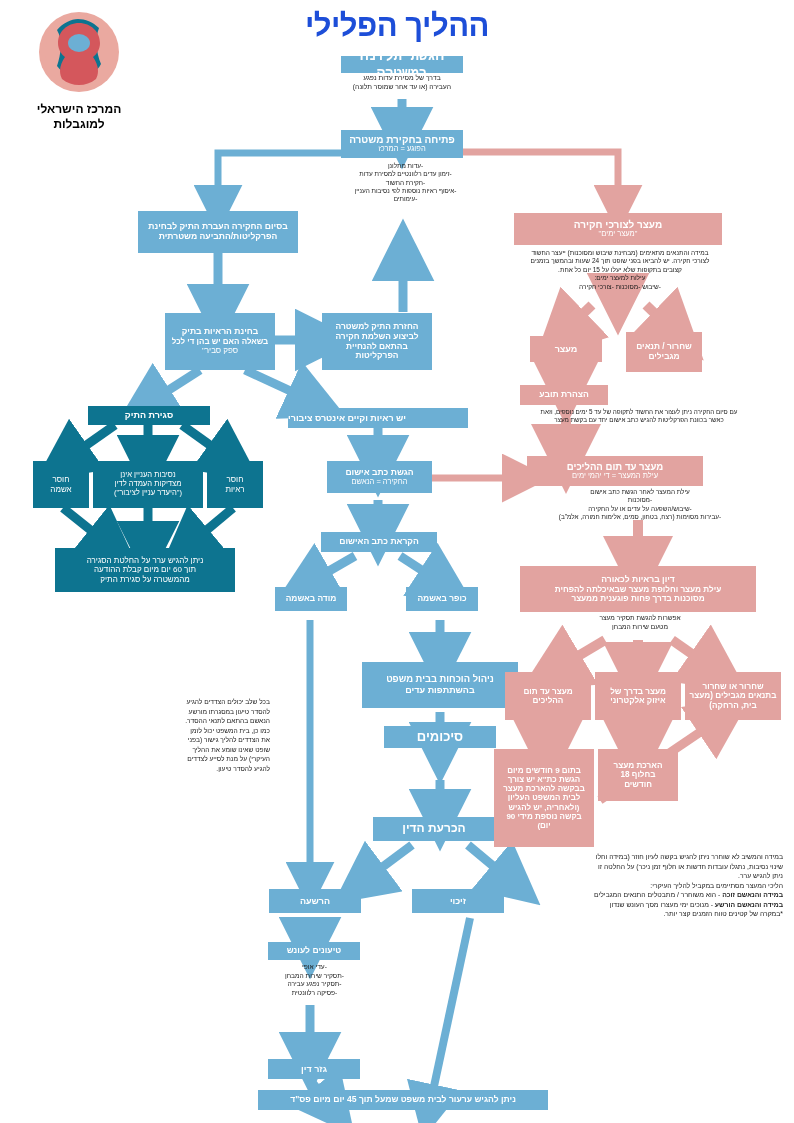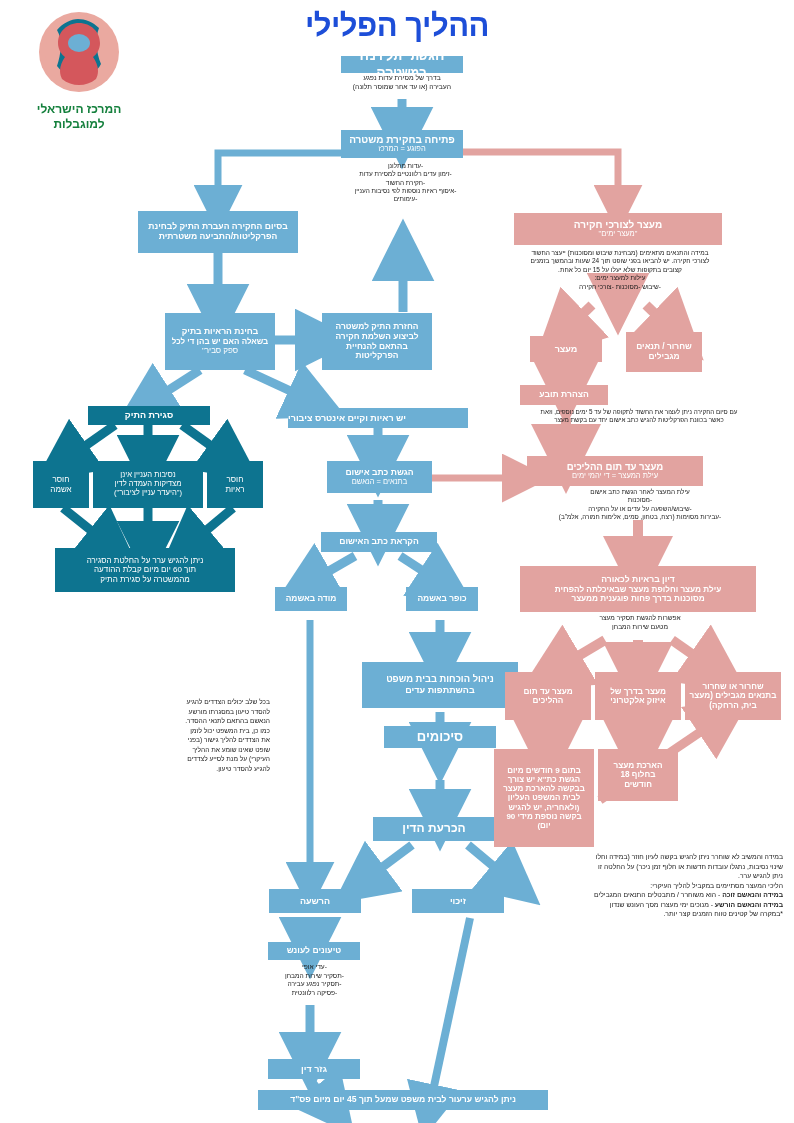--- a/index.html
+++ b/index.html
@@ -26,21 +26,21 @@
   
   .cap{position:absolute;color:#1a1a1a;text-align:center;line-height:1.3;}
   .cap.r{text-align:right;}
 
   
   #main-title{position:absolute;left:0;right:0;top:8px;text-align:center;
      color:#1d4ed8;font-size:31px;font-weight:bold;letter-spacing:-.5px;}
 
   
   .logo-wrap{position:absolute;left:14px;top:10px;width:130px;text-align:center;}
-  .logo-txt{color:#15803d;font-weight:bold;font-size:12px;line-height:1.25;margin-top:4px;}
+  .logo-txt{color:#000000;font-weight:bold;font-size:12px;line-height:1.25;margin-top:4px;}
 
   
   svg.links{position:absolute;left:0;top:0;width:794px;height:1123px;
             pointer-events:none;}
 </style>
 </head>
 <body>
 
 <div class="canvas">
 
@@ -202,21 +202,21 @@
     <span>תוך 60 יום מיום קבלת ההודעה</span>
     <span>מהמשטרה על סגירת התיק</span>
   </div>
 
   <div class="node blue" style="left:288px;top:408px;width:180px;height:20px;font-size:9px;justify-content:flex-end;">
     <span class="ttl">יש ראיות וקיים אינטרס ציבורי</span>
   </div>
 
   <div class="node blue" style="left:327px;top:461px;width:105px;height:32px;flex-direction:column;">
     <span class="ttl" style="font-size:8.6px">הגשת כתב אישום</span>
-    <span class="t2">בתנאים = הנאשם</span>
+    <span class="t2">החקירה = הנאשם</span>
   </div>
 
   <div class="node blue" style="left:321px;top:532px;width:116px;height:20px;font-size:8.6px;">
     <span class="ttl">הקראת כתב האישום</span>
   </div>
 
   <div class="node blue" style="left:275px;top:587px;width:72px;height:24px;font-size:8.4px;">
     <span class="ttl">מודה באשמה</span>
   </div>
 

